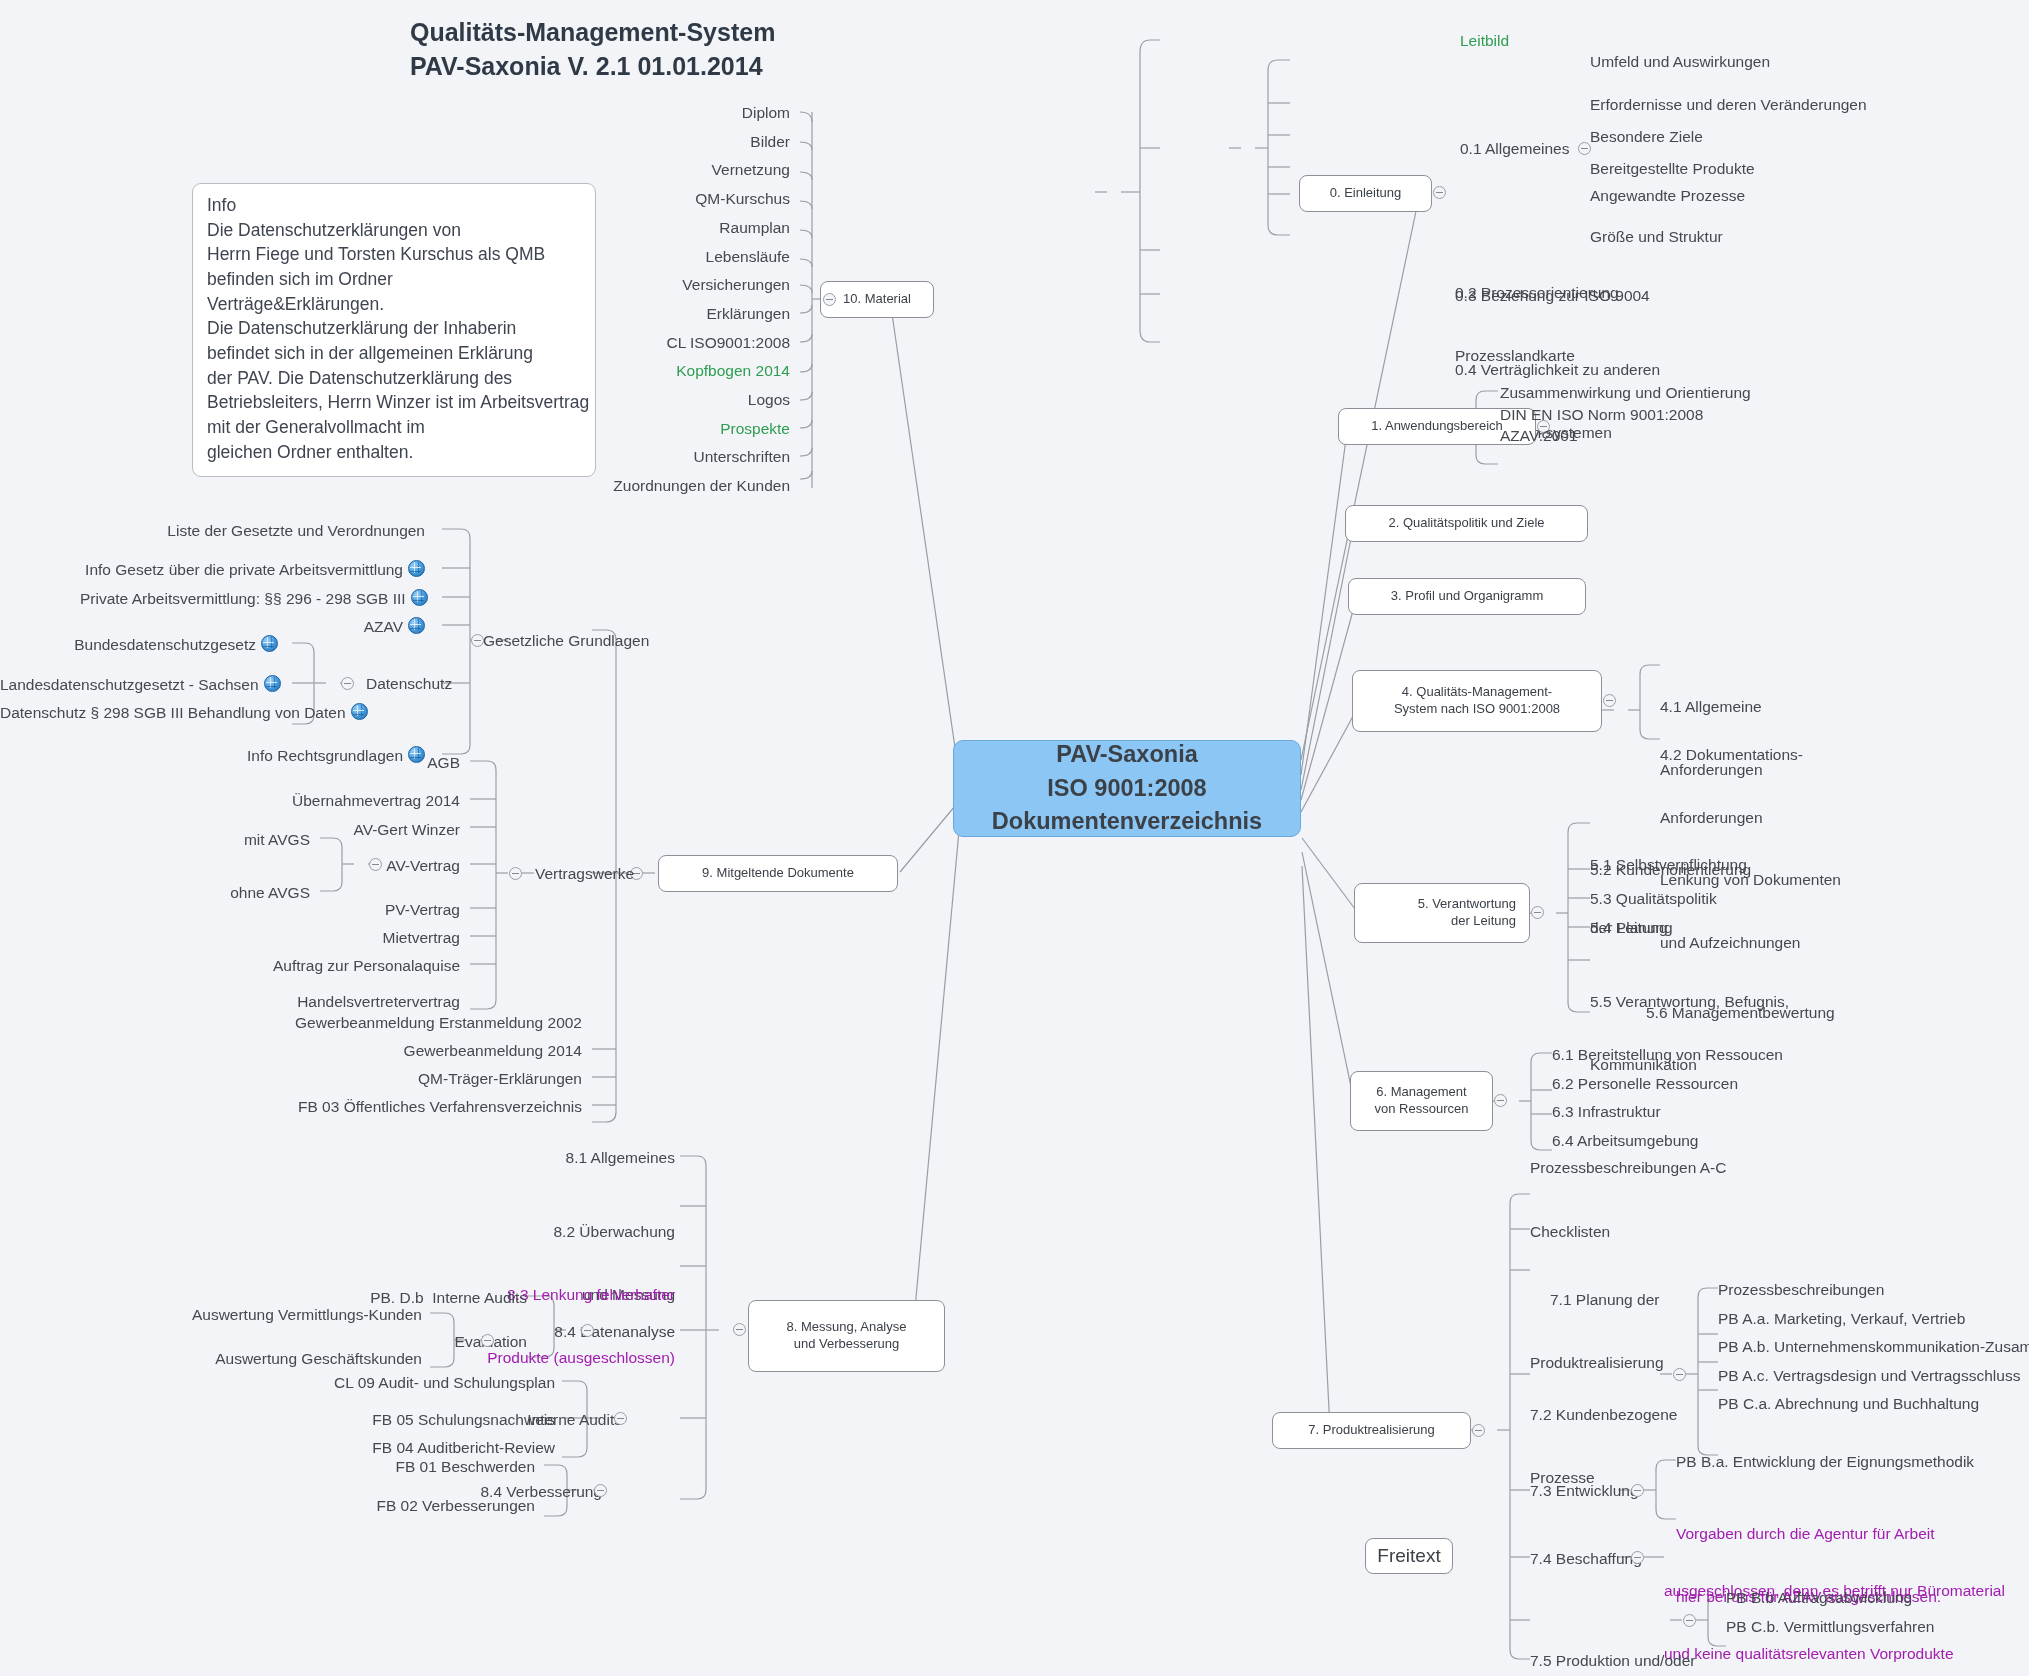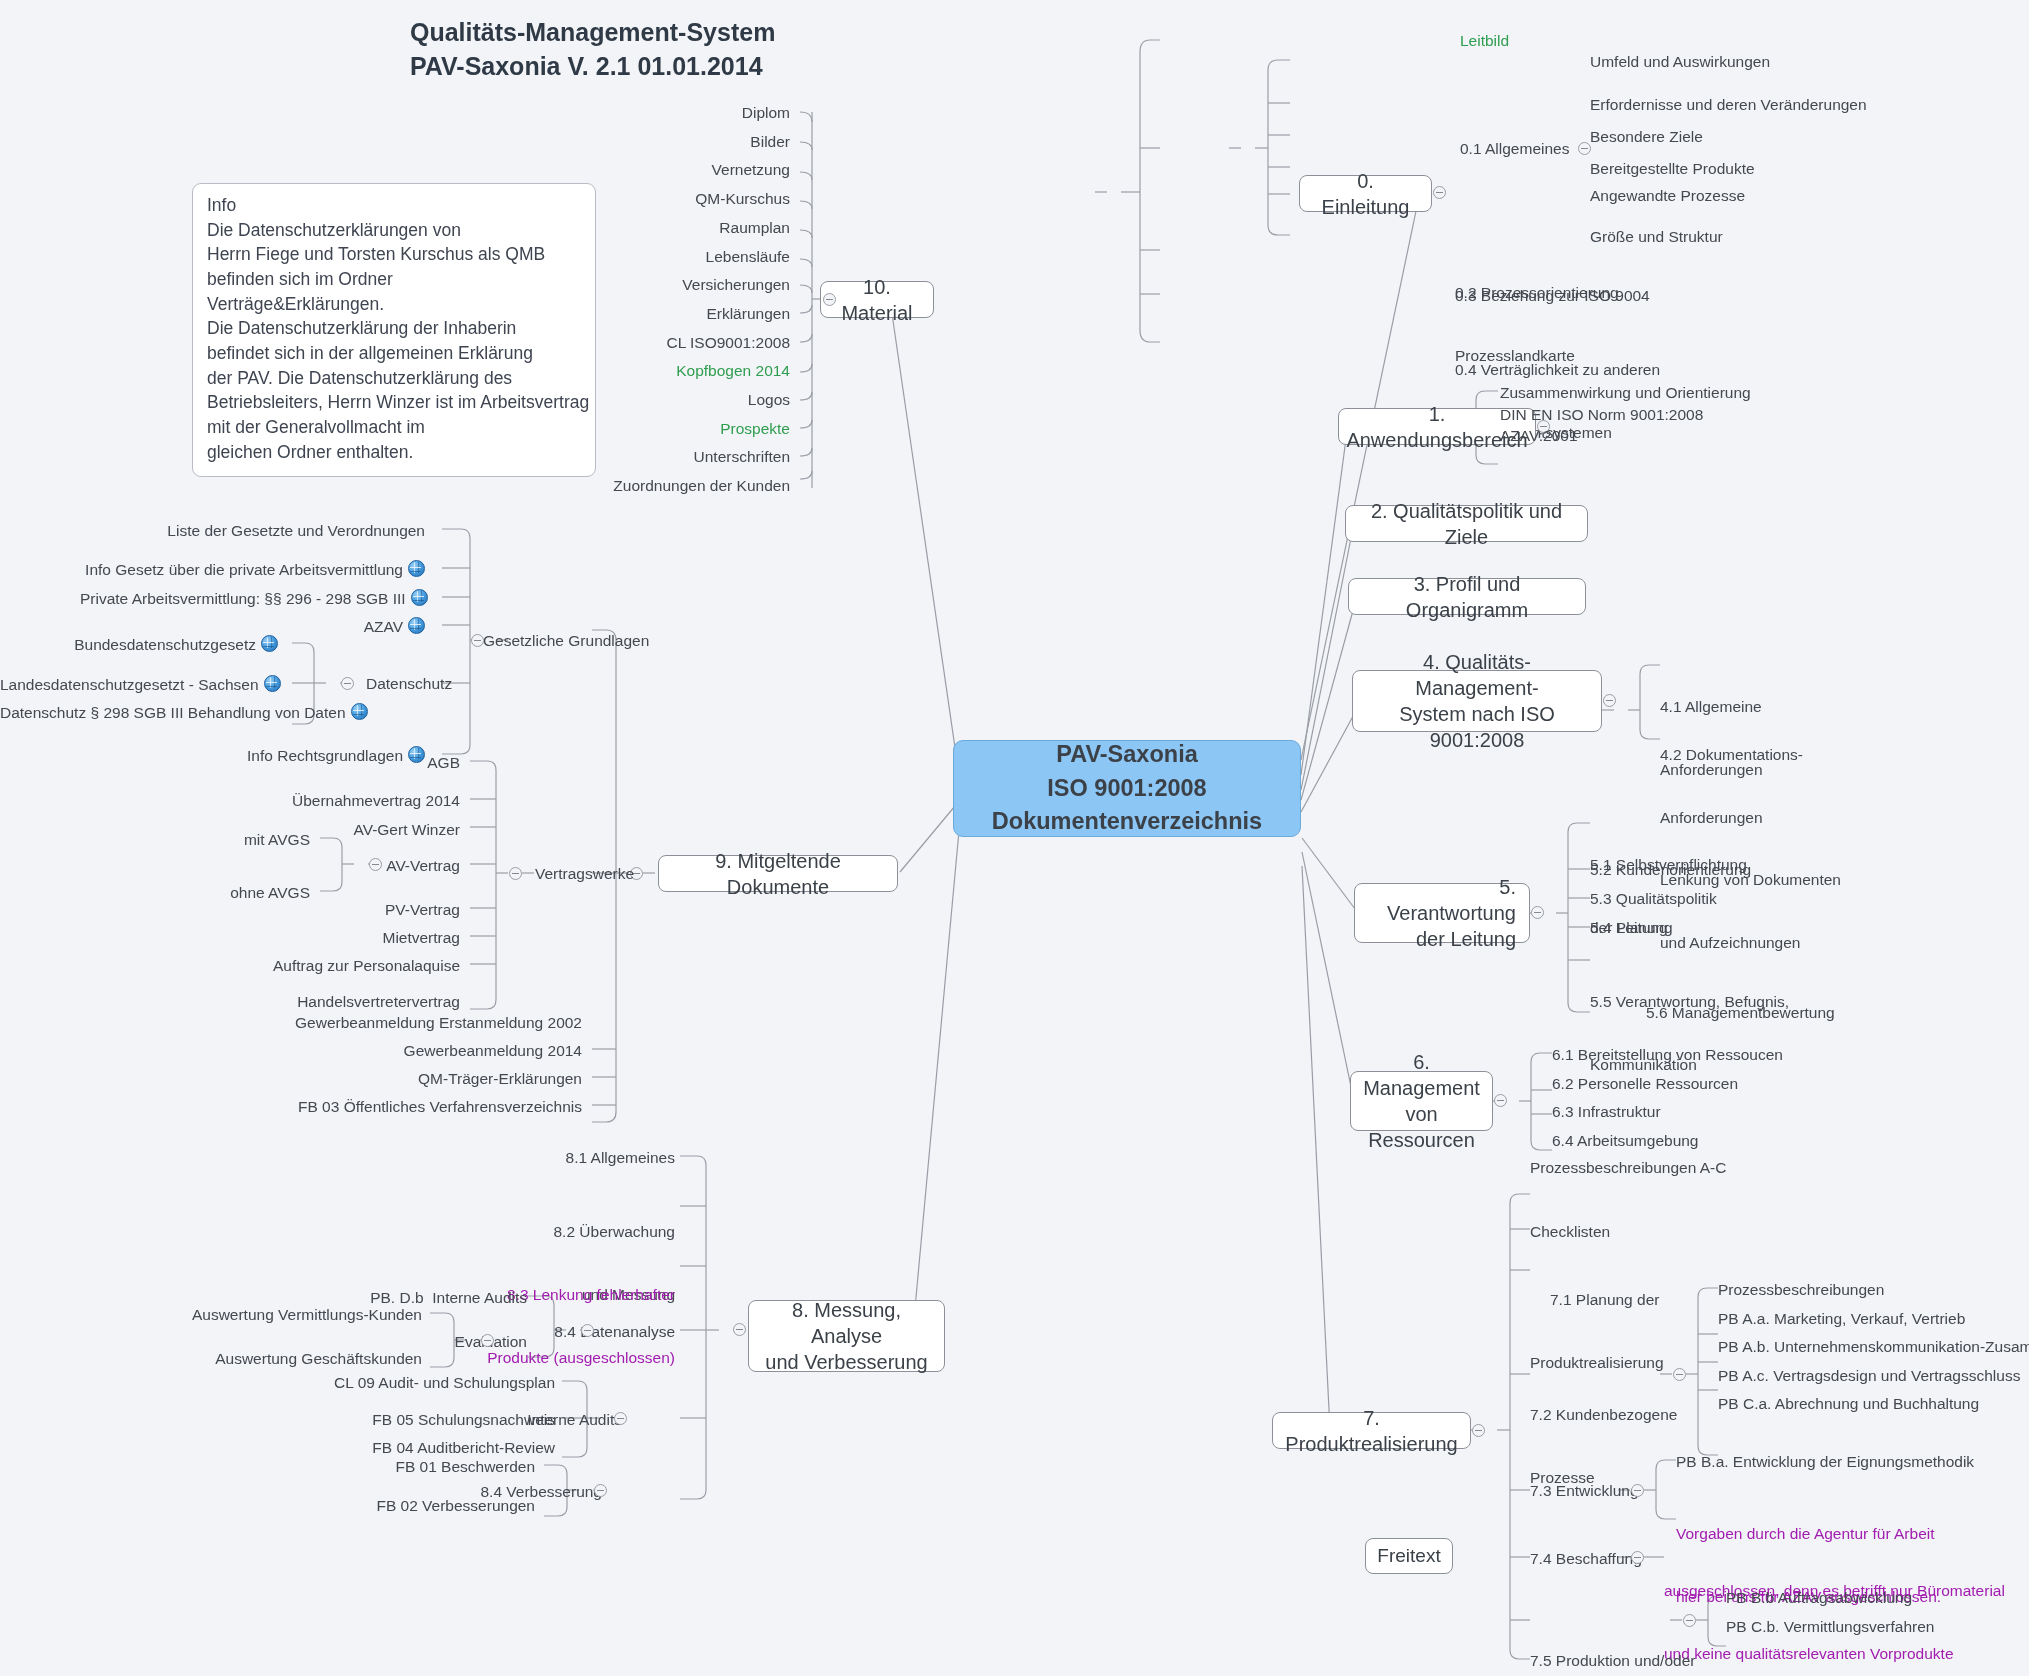--- a/index.html
+++ b/index.html
@@ -34,21 +34,21 @@
   
   .box{
     position:absolute;background:#ffffff;border:1px solid #8d9099;border-radius:8px;
     box-sizing:border-box;display:flex;align-items:center;justify-content:center;
     text-align:center;line-height:1.3;color:#3b4148;
   }
   .box.main{
     background:#8cc6f5;border:1px solid #6aa9db;border-radius:10px;
     font-weight:bold;color:#3c4148;font-size:23.5px;line-height:1.42;
   }
-  .box.lvl1{font-size:20px;padding:5px 13px;}
+  .box.lvl1{font-size:13px;padding:5px 13px;}
   .box.small{font-size:19px;padding:4px 12px;}
 
   
   .lbl{
     position:absolute;font-size:15.5px;line-height:1.35;color:#44484f;
     white-space:pre;
   }
   .lbl.r{text-align:right;}
   .lbl.l{text-align:left;}
   .lbl.green{color:#2e9d4f;}

